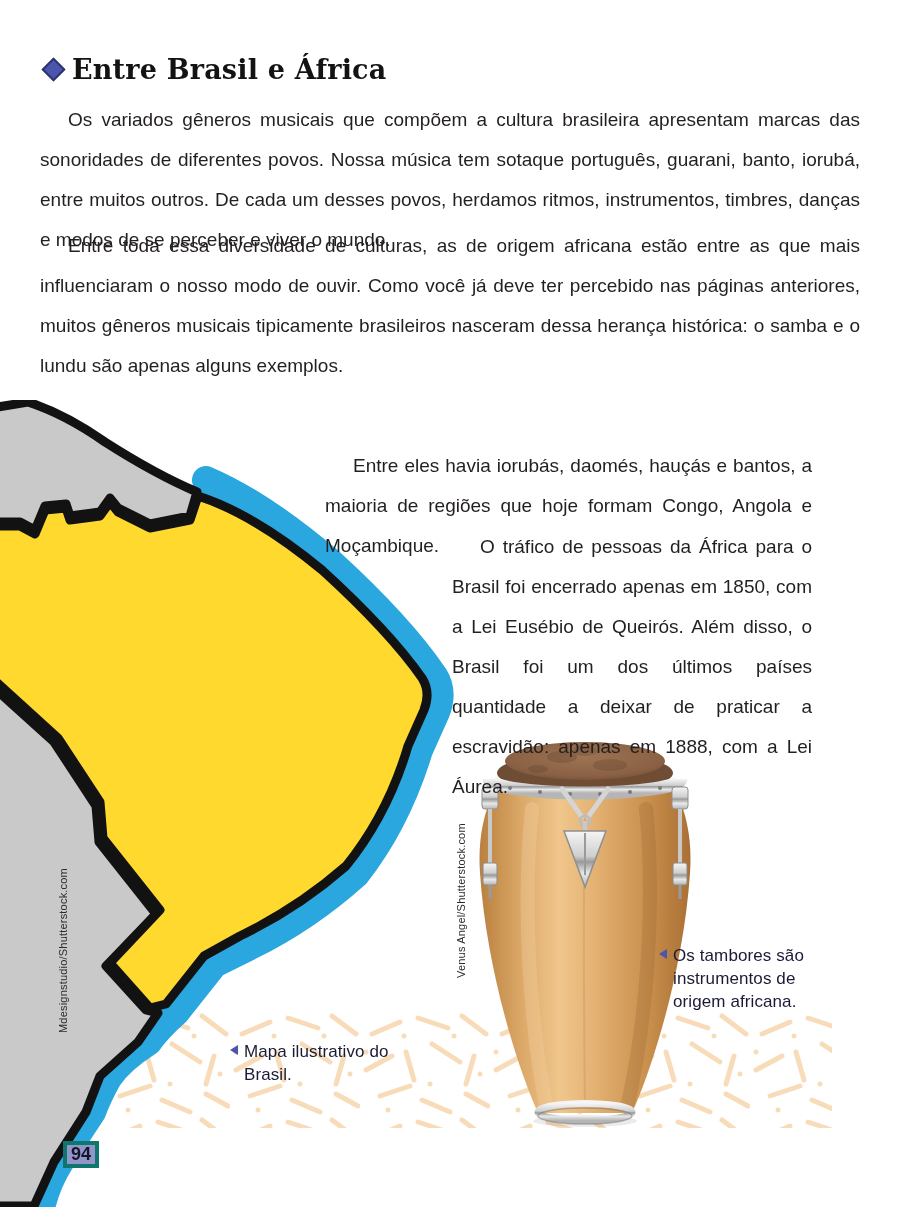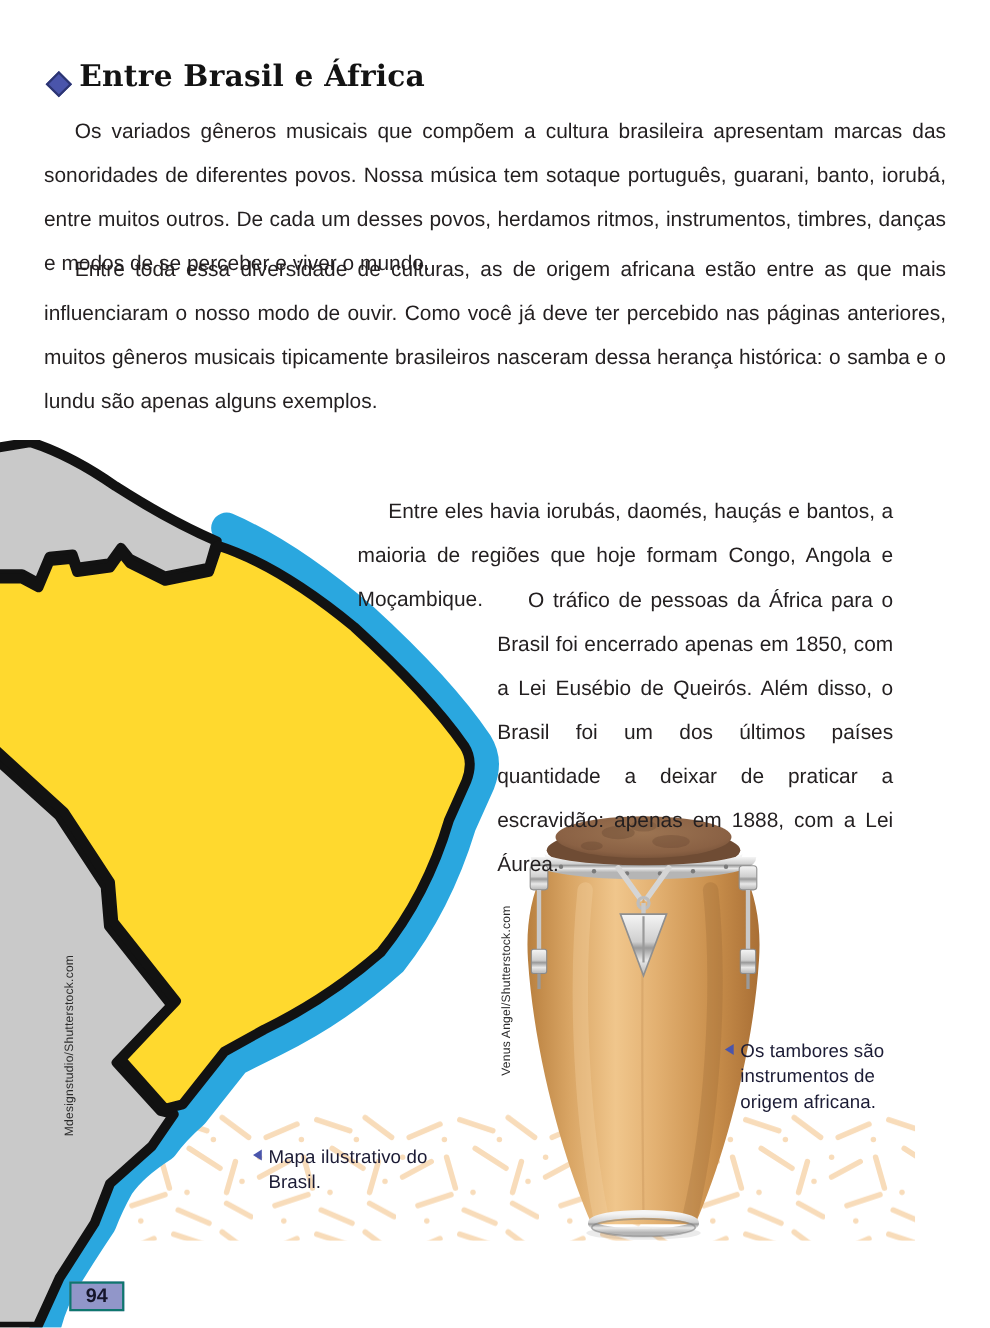--- a/index.html
+++ b/index.html
@@ -12,21 +12,21 @@
     --pagenum-bg:#9196c9;
     --text:#231f20;
     --caption-text:#1b1b35;
   }
   html,body{margin:0;padding:0;background:#fff;}
   .page{
     position:relative;width:900px;height:1207px;overflow:hidden;
     background:#ffffff;font-family:"Liberation Sans",sans-serif;
   }
   
-  .heading-row{position:absolute;left:45px;top:54px;display:flex;align-items:flex-end;}
+  .heading-row{position:absolute;left:45px;top:54px;display:flex;align-items:center;}
   .diamond{
     width:13px;height:13px;background:var(--accent);
     border:2px solid #2c3572;transform:rotate(45deg);
     margin-right:10px;flex:0 0 auto;
   }
   h1.title{
     margin:0;font-family:"DejaVu Serif","Liberation Serif",serif;
     font-weight:bold;font-size:27px;color:#131313;letter-spacing:.2px;
   }
   
@@ -51,24 +51,24 @@
   .caption-drum{left:659px;top:944px;width:172px;}
   
   .credit{
     position:absolute;font-size:11px;color:#2b2b2b;letter-spacing:.2px;
     writing-mode:vertical-rl;transform:rotate(180deg);white-space:nowrap;
   }
   .credit-map{left:57px;top:843px;height:190px;}
   .credit-drum{left:455px;top:828px;height:150px;}
   
   .pagenum{
-    position:absolute;left:63px;top:1141px;width:50px;height:27px;
-    background:var(--pagenum-bg);border:2px solid #0f766e;box-sizing:border-box;
+    position:absolute;left:63px;top:1141px;width:36px;height:27px;
+    background:var(--pagenum-bg);border:4px solid #0f766e;box-sizing:border-box;
     display:flex;align-items:center;justify-content:center;
-    font-weight:bold;font-size:18px;color:#15152a;margin-top:24px;
+    font-weight:bold;font-size:18px;color:#15152a;
   }
   
   .pattern-band{position:absolute;left:100px;top:1012px;}
   .map-svg{position:absolute;left:0;top:400px;}
   .drum-svg{position:absolute;left:470px;top:725px;}
   .map-blue-band{fill:none;stroke:var(--map-blue);stroke-width:28;stroke-linecap:round;stroke-linejoin:round;}
   .map-land-gray{fill:var(--map-gray);stroke:var(--map-outline);stroke-width:9;stroke-linejoin:round;}
   .map-land-yellow{fill:var(--map-yellow);stroke:var(--map-outline);stroke-width:9;stroke-linejoin:round;}
 </style>
 </head>

